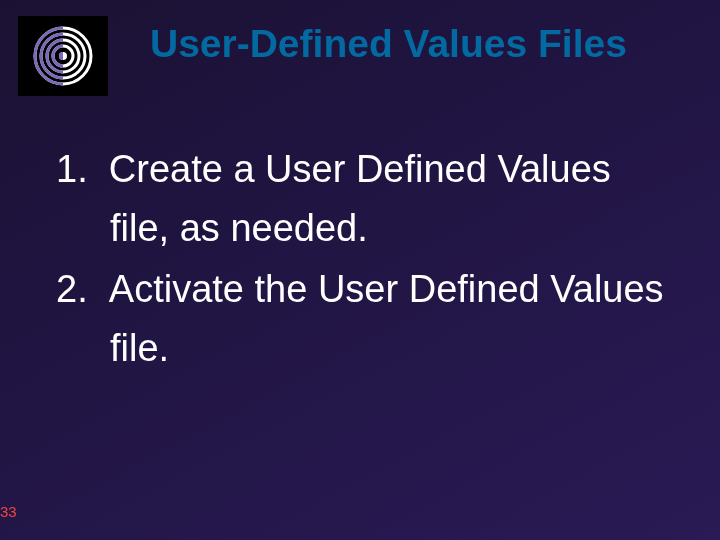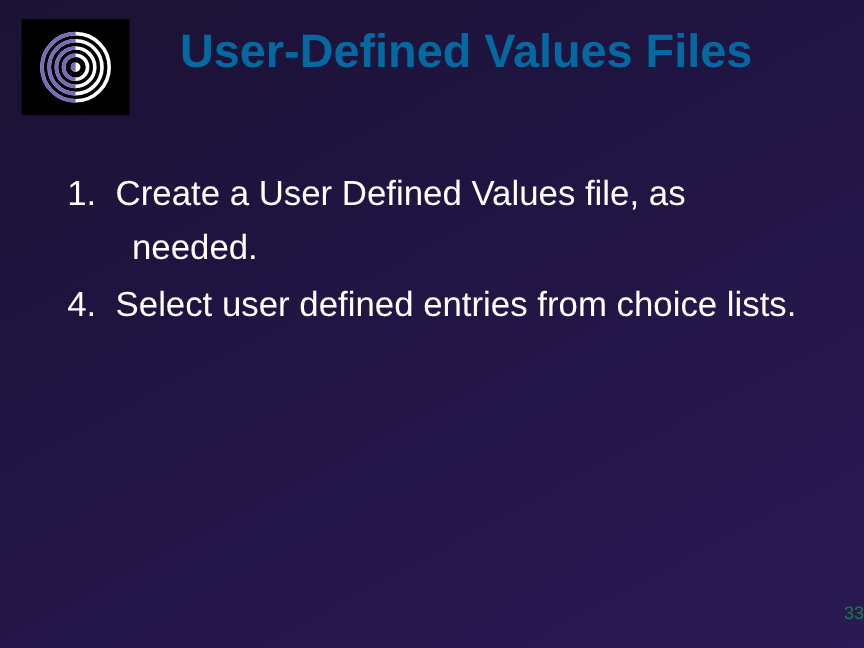--- a/index.html
+++ b/index.html
@@ -26,27 +26,27 @@
     position:absolute;left:56px;top:140px;right:40px;
   }
   .lead{
     font-size:29px;font-weight:bold;font-style:italic;color:#fff;
     margin:0 0 14px 0;
   }
   .list{
     list-style:none;margin:0;padding:0;
   }
   .list li{
-    font-size:29px;color:#fff;line-height:1.55;
+    font-size:38px;color:#fff;line-height:1.55;
     padding-left:54px;text-indent:-54px;
     margin:0 0 2px 0;
   }
   .pagenum{
     position:absolute;left:0;right:0;bottom:20px;
-    text-align:right;font-size:15px;color:#15803d;
+    text-align:left;font-size:15px;color:#ef4444;
   }
 </style>
 </head>
 <body>
 
 <div class="logo">
   <span>
     <svg width="70" height="60" viewBox="0 0 70 60">
       <defs>
         <clipPath id="half">
@@ -71,17 +71,17 @@
       </g>
     </svg>
   </span>
 </div>
 
 <div class="title">User-Defined Values Files</div>
 
 <div class="content">
   <ol class="list">
     <li>1.&nbsp;&nbsp;Create a User Defined Values file, as needed.</li>
-    <li>4.&nbsp;&nbsp;Select user defined entries from choice lists.</li>
+    <li>2.&nbsp;&nbsp;Activate the User Defined Values file.</li>
   </ol>
 </div>
 
 <div class="pagenum">33</div>
 
 </body></html>

